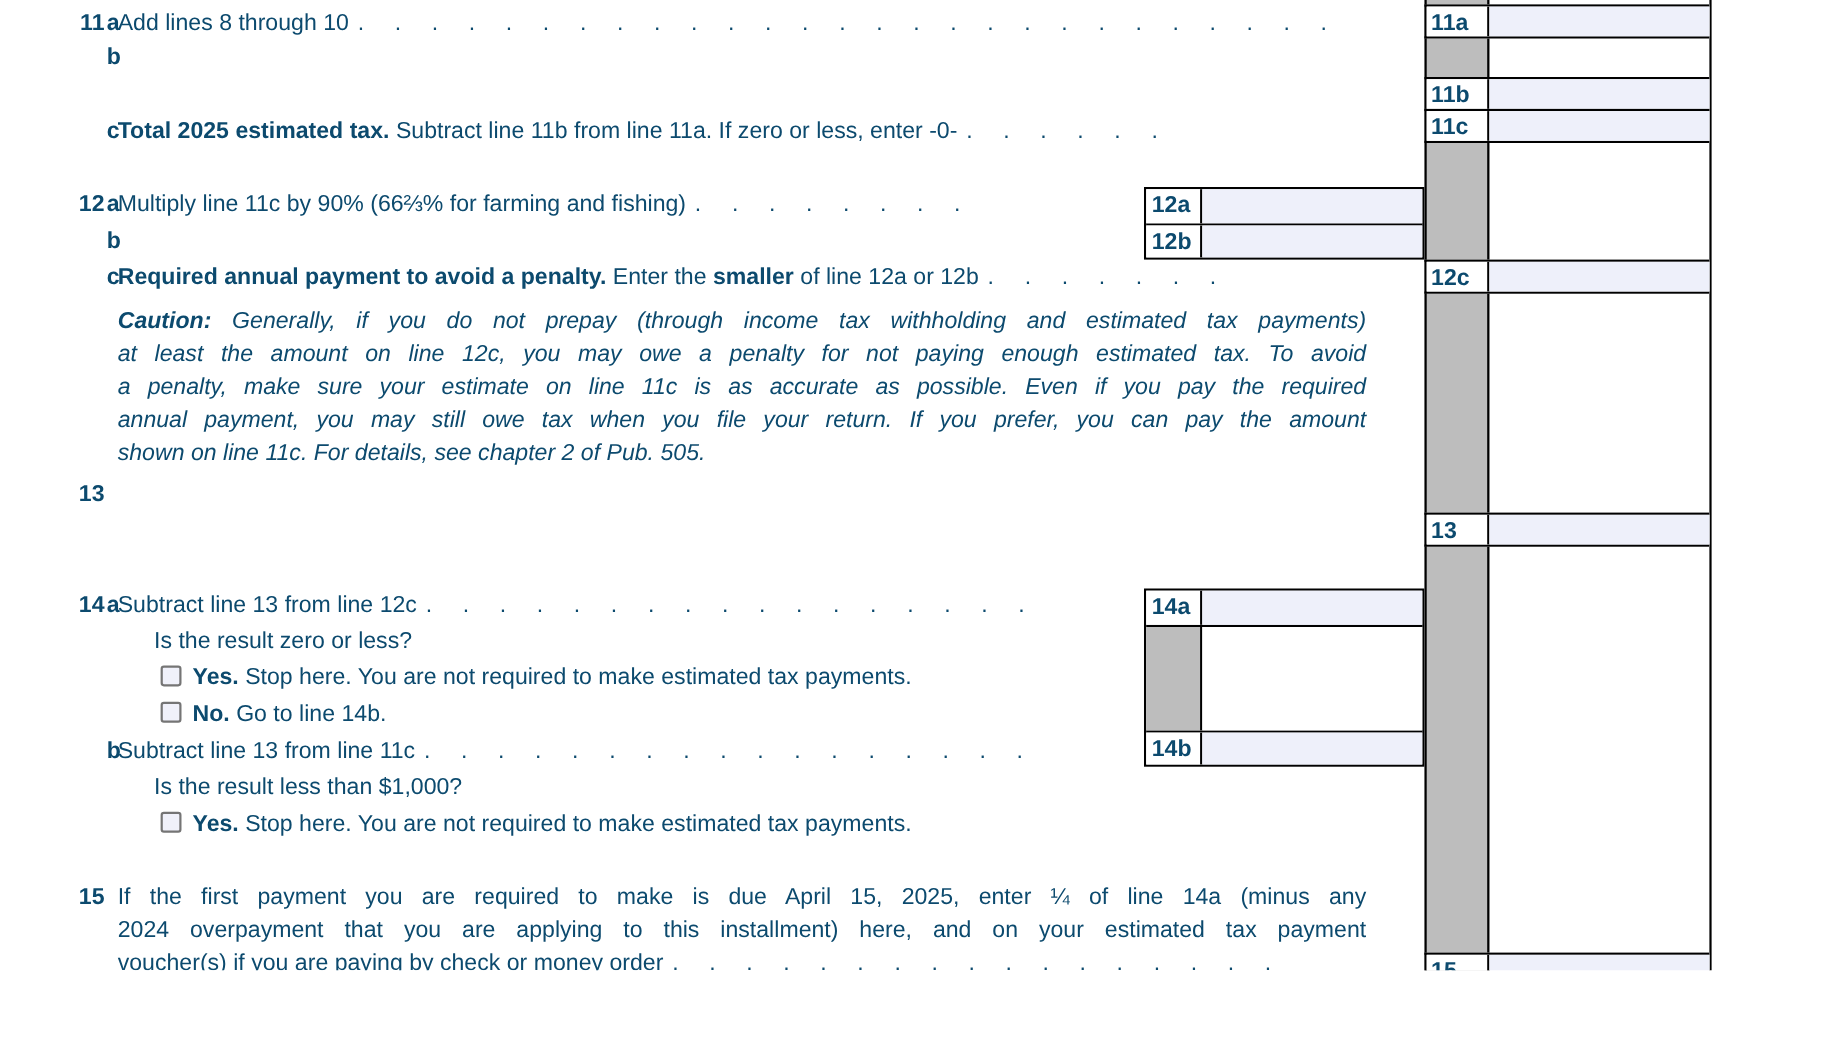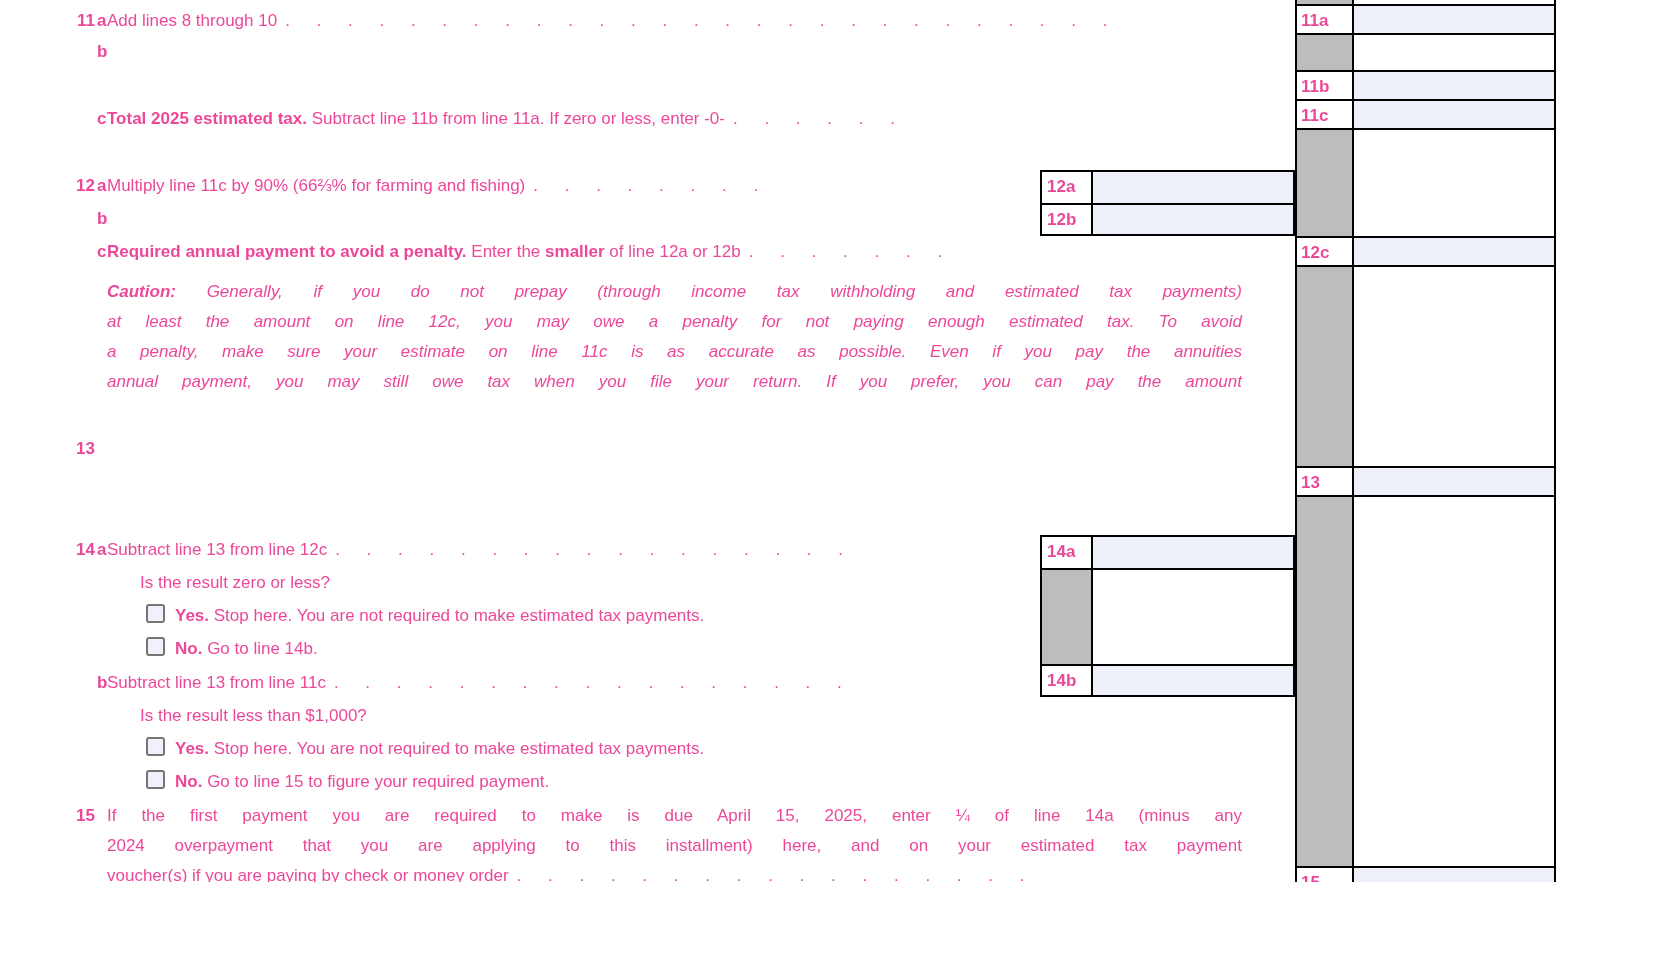--- a/index.html
+++ b/index.html
@@ -4,21 +4,21 @@
 <style>
   :root{
     --entry-field-bg:#eef0fa;
     --shaded-cell:#bdbdbd;
     --border:#000000;
   }
   *{margin:0;padding:0;box-sizing:border-box}
   body{background:#ffffff}
   .page{position:relative;width:1664px;height:882px;background:#fff;
         font-family:"Liberation Sans","DejaVu Sans",sans-serif;
-        font-size:17px;color:#ec4899;overflow:hidden}
+        font-size:21px;color:#0c4a6e;overflow:hidden}
   .row{position:absolute;left:0;width:1295px;line-height:30px}
   .ln{position:absolute;left:30px;top:0;font-weight:bold;white-space:nowrap}
   .ln .n{display:inline-block;width:65px;text-align:right}
   .ln .lt{display:inline-block;width:24px;padding-left:2px}
   .bodytxt{margin-left:107px;width:1135px}
   .bodytxt.narrow{width:875px}
   .jline{text-align:justify;text-align-last:justify}
   .dots{word-spacing:20px;padding-left:8px;letter-spacing:1px}
   .caution-block i{}
   .bi{font-style:italic;font-weight:bold}
@@ -76,22 +76,23 @@
 
   <div class="row" style="top:237px">
     <span class="ln"><span class="n"></span><span class="lt">c</span></span>
     <div class="bodytxt"><b>Required annual payment to avoid a penalty.</b> <span>Enter the</span> <b>smaller</b> <span>of line 12a or 12b</span><span class="dots">. . . . . . .</span></div>
   </div>
 
   <div class="row caution-block" style="top:277px">
     <div class="bodytxt">
       <div class="jline"><b class="bi">Caution:</b> <i>Generally, if you do not prepay (through income tax withholding and estimated tax payments)</i></div>
       <div class="jline"><i>at least the amount on line 12c, you may owe a penalty for not paying enough estimated tax. To avoid</i></div>
-      <div class="jline"><i>a penalty, make sure your estimate on line 11c is as accurate as possible. Even if you pay the annuities</i></div>
+      <div class="jline"><i>a penalty, make sure your estimate on line 11c is as accurate as possible. Even if you pay the required</i></div>
       <div class="jline"><i>annual payment, you may still owe tax when you file your return. If you prefer, you can pay the amount</i></div>
+      <div><i>shown on line 11c. For details, see chapter 2 of Pub. 505.</i></div>
     </div>
   </div>
 
   <div class="row" style="top:434px">
     <span class="ln"><span class="n">13</span><span class="lt"></span></span>
   </div>
 
   <div class="row" style="top:535px">
     <span class="ln"><span class="n">14</span><span class="lt">a</span></span>
     <div class="bodytxt narrow"><span>Subtract line 13 from line 12c</span><span class="dots">. . . . . . . . . . . . . . . . .</span></div>
@@ -108,23 +109,20 @@
 
   <div class="row" style="top:668px">
     <span class="ln"><span class="n"></span><span class="lt">b</span></span>
     <div class="bodytxt narrow"><span>Subtract line 13 from line 11c</span><span class="dots">. . . . . . . . . . . . . . . . .</span></div>
   </div>
 
   <div class="qrow" style="top:701px"><span>Is the result less than $1,000?</span></div>
 
   <div class="cbrow" style="top:734px">
     <span class="cb"></span><b>Yes.</b> <span>Stop here. You are not required to make estimated tax payments.</span>
-  </div>
-  <div class="cbrow" style="top:767px">
-    <span class="cb"></span><b>No.</b> <span>Go to line 15 to figure your required payment.</span>
   </div>
 
   <div class="row" style="top:801px">
     <span class="ln"><span class="n">15</span><span class="lt"></span></span>
     <div class="bodytxt">
       <div class="jline">If the first payment you are required to make is due April 15, 2025, enter ¼ of line 14a (minus any</div>
       <div class="jline">2024 overpayment that you are applying to this installment) here, and on your estimated tax payment</div>
       <div><span>voucher(s) if you are paying by check or money order</span><span class="dots">. . . . . . . . . . . . . . . . .</span></div>
     </div>
   </div>

